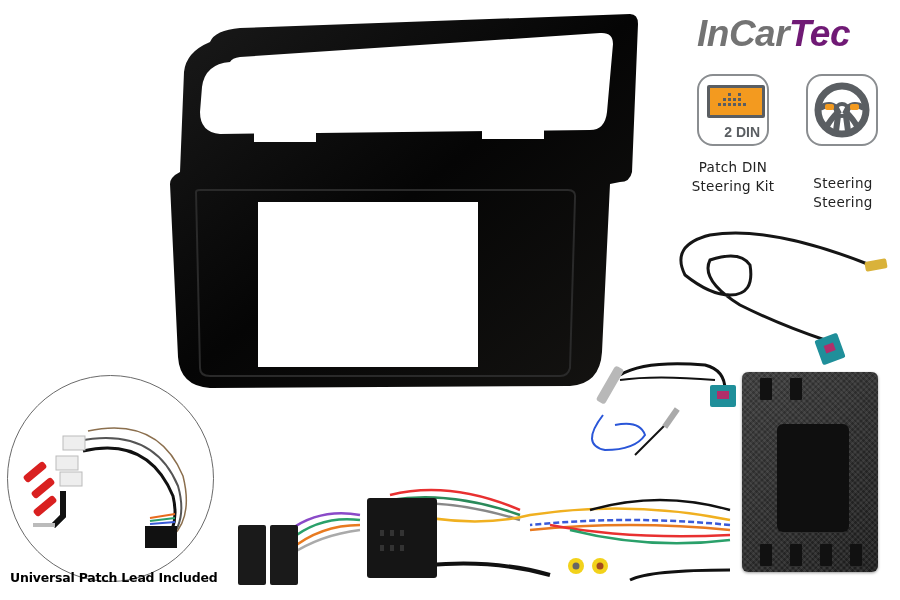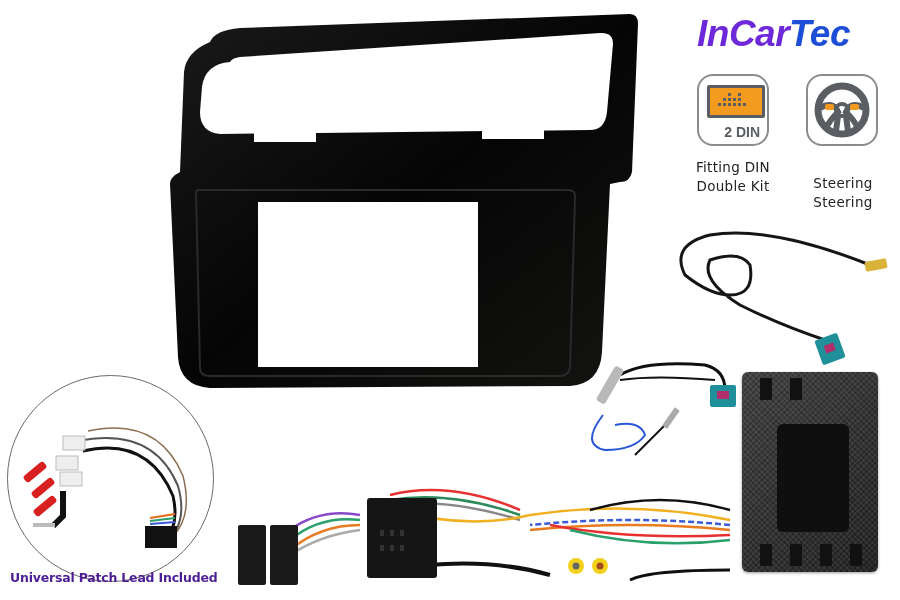--- a/index.html
+++ b/index.html
@@ -1,36 +1,36 @@
 <!DOCTYPE html>
 <html><head>
 <meta charset="utf-8">
 <style>
   html, body { margin:0; padding:0; background:#ffffff; }
   body { width:900px; height:600px; position:relative; overflow:hidden; font-family:"Liberation Sans", sans-serif; }
   .abs { position:absolute; }
 
   
   .brand { left:697px; top:10px; font-size:37px; font-weight:bold; font-style:italic; letter-spacing:-0.5px; line-height:48px; }
-  .brand .p1 { color:#6d28d9; }
-  .brand .p2 { color:#1d4ed8;margin-top:32px; }
+  .brand .p1 { color:#737373; }
+  .brand .p2 { color:#701a75;margin-top:32px; }
 
   
   .badge { width:72px; height:72px; border:2px solid #8a8d90; border-radius:16px; background:#fff; box-sizing:border-box; }
   .badge-din { left:697px; top:74px; }
   .badge-steer { left:806px; top:74px; }
   .din-screen { left:8px; top:9px; width:52px; height:27px; background:#f39a1f; border:3px solid #5a5e62; border-radius:2px; }
   .din-label { right:7px; bottom:4px; font-size:14px; font-weight:bold; color:#5a5e62; }
   .feature-label { font-family:"DejaVu Sans", sans-serif; font-size:13.5px; color:#222; text-align:center; line-height:19px; letter-spacing:0.3px; }
   .fl-din { left:681px; top:158px; width:104px; }
   .fl-steer { left:798px; top:158px; width:90px;margin-top:16px; }
 
   
   .inset { left:7px; top:375px; width:205px; height:205px; border-radius:50%; border:1.5px solid #6a6a6a; background:#fff; overflow:hidden; }
-  .inset-caption { left:10px; top:570px; font-family:"DejaVu Sans", sans-serif; font-size:12.5px; font-weight:bold; color:#4c1d95; letter-spacing:-0.2px; }
+  .inset-caption { left:10px; top:570px; font-family:"DejaVu Sans", sans-serif; font-size:12.5px; font-weight:bold; color:#000000; letter-spacing:-0.2px; }
 
   
   .ctrl-box { left:742px; top:372px; width:136px; height:200px; border-radius:6px;
     background:
       repeating-linear-gradient(45deg, rgba(255,255,255,0.05) 0 2px, rgba(0,0,0,0.05) 2px 4px),
       repeating-linear-gradient(-45deg, rgba(255,255,255,0.05) 0 2px, rgba(0,0,0,0.05) 2px 4px),
       linear-gradient(135deg,#3c3c3c,#1e1e1e);
     box-shadow:0 1px 3px rgba(0,0,0,0.4); }
   .ctrl-window { left:35px; top:52px; width:72px; height:108px; background:#0f0f0f; border-radius:6px; }
   .ctrl-tab { width:12px; height:22px; background:#111; border-radius:1px; }
@@ -70,22 +70,22 @@
     <circle cx="34" cy="34" r="6" fill="none" stroke="#5a5e62" stroke-width="4"></circle>
     <path d="M12 32 Q22 26 28 32 L30 36 Q22 44 18 52" fill="none" stroke="#5a5e62" stroke-width="6"></path>
     <path d="M56 32 Q46 26 40 32 L38 36 Q46 44 50 52" fill="none" stroke="#5a5e62" stroke-width="6"></path>
     <path d="M30 40 L28 55 M38 40 L40 55" stroke="#5a5e62" stroke-width="6"></path>
     <rect x="17" y="28" width="9" height="6" rx="2" fill="#f39a1f"></rect>
     <rect x="42" y="28" width="9" height="6" rx="2" fill="#f39a1f"></rect>
   </svg>
 </div>
 
 <div class="abs feature-label fl-din">
-  <div>Fitting DIN</div>
-  <div>Double Kit</div>
+  <div>Patch DIN</div>
+  <div>Steering Kit</div>
 </div>
 <div class="abs feature-label fl-steer">
   <div>Steering</div>
   <div>Steering</div>
 </div>
 
 <svg class="abs" style="left:170px;top:12px" width="472" height="380" viewBox="0 0 472 380">
   <defs>
     <linearGradient id="gloss" x1="0" y1="0" x2="1" y2="1">
       <stop offset="0" stop-color="#1a1a1a"></stop>

